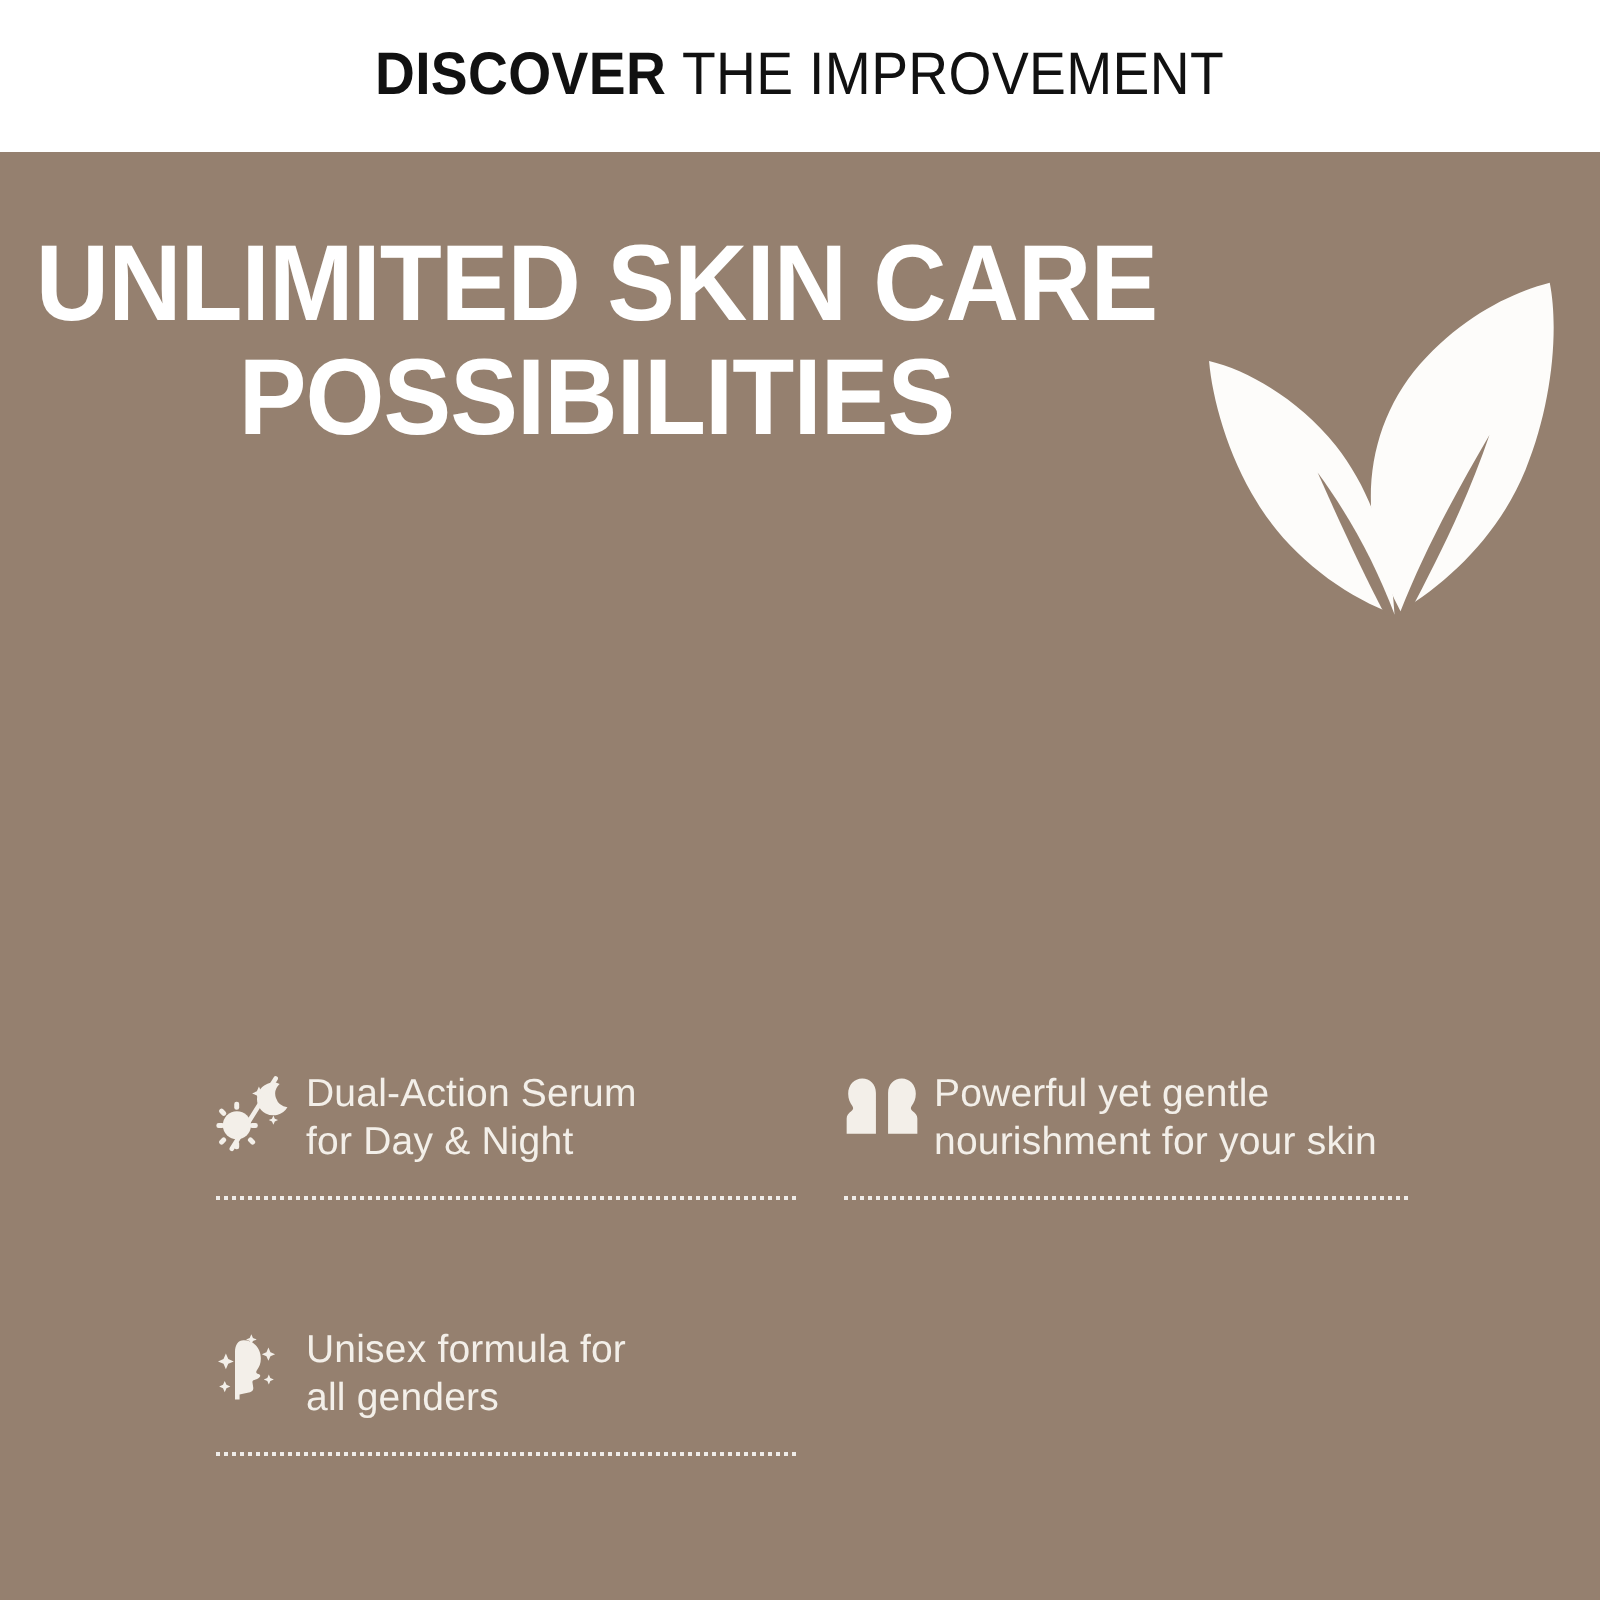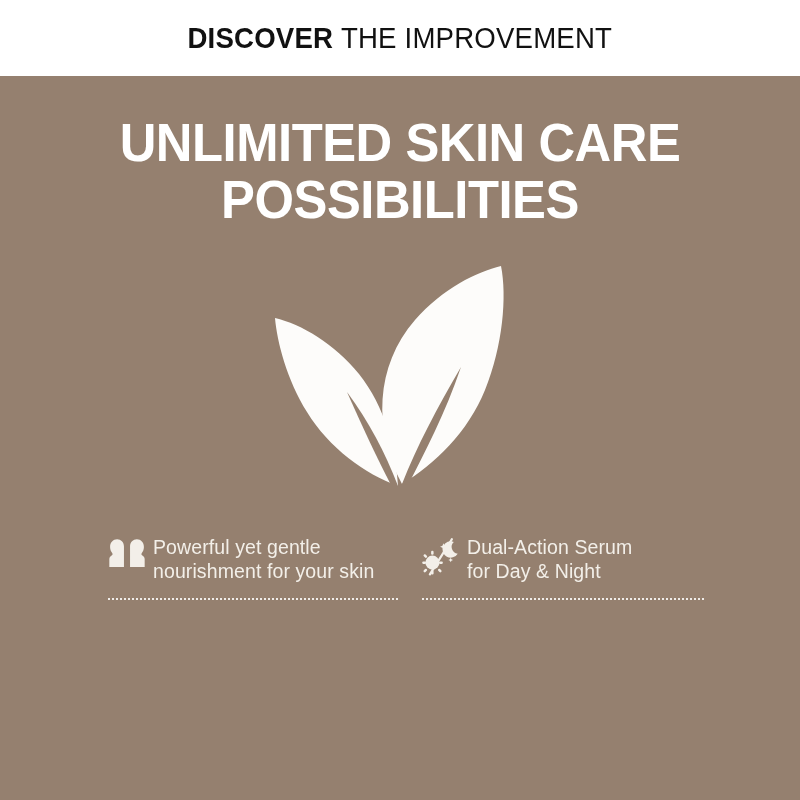--- a/index.html
+++ b/index.html
@@ -50,22 +50,21 @@
 
   .header-light {
     font-weight: 300;
   }
 
   
   .body-area {
     flex: 1 1 auto;
     position: relative;
     display: flex;
-    flex-direction: column;
-    align-items: center;
+    flex-direction: row;
   }
 
   
   .headline {
     margin-top: 38px;
     width: 660px;
     text-align: center;
     color: #ffffff;
     font-weight: 800;
     font-size: 54px;
@@ -161,37 +160,20 @@
       </svg>
     </div>
 
     <div class="features">
 
       <div class="feature-cell">
         <span class="feature-icon">
           <svg viewBox="0 0 40 40" xmlns="http://www.w3.org/2000/svg" aria-hidden="true">
             <g fill="#f3efe9">
 
-              <path d="M16.8 10 C16.8 5.5 13.6 2.4 9.6 2.4 C5.4 2.4 2.2 5.8 2.2 10.4 C2.2 13.2 3.2 15.2 4.4 16.8 C5.1 17.8 4.9 18.8 3.8 19.6 C2.4 20.6 1.4 21.8 1.4 23.4 L1.4 31.5 L16.8 31.5 Z"></path>
-
-              <path d="M23.2 10 C23.2 5.5 26.4 2.4 30.4 2.4 C34.6 2.4 37.8 5.8 37.8 10.4 C37.8 13.2 36.8 15.2 35.6 16.8 C34.9 17.8 35.1 18.8 36.2 19.6 C37.6 20.6 38.6 21.8 38.6 23.4 L38.6 31.5 L23.2 31.5 Z"></path>
-            </g>
-          </svg>
-        </span>
-        <span class="feature-text">
-          <span>Powerful yet gentle</span><br>
-          <span>nourishment for your skin</span>
-        </span>
-      </div>
-
-      <div class="feature-cell">
-        <span class="feature-icon">
-          <svg viewBox="0 0 40 40" xmlns="http://www.w3.org/2000/svg" aria-hidden="true">
-            <g fill="#f3efe9">
-
               <circle cx="11" cy="27" r="7.4"></circle>
               <rect x="9.6" y="14.6" width="2.6" height="4.2" rx="1.2"></rect>
               <rect x="9.6" y="35.4" width="2.6" height="4.2" rx="1.2"></rect>
               <rect x="0.2" y="25.8" width="4.2" height="2.6" rx="1.2"></rect>
               <rect x="17.8" y="25.8" width="4.2" height="2.6" rx="1.2"></rect>
               <rect x="2.2" y="18" width="2.6" height="4.2" rx="1.2" transform="rotate(-45 3.5 20.1)"></rect>
               <rect x="17.4" y="33.2" width="2.6" height="4.2" rx="1.2" transform="rotate(-45 18.7 35.3)"></rect>
               <rect x="2.2" y="33.2" width="2.6" height="4.2" rx="1.2" transform="rotate(45 3.5 35.3)"></rect>
 
               <path d="M33.5 5.2 a8.6 8.6 0 1 0 4.1 12.3 a7.1 7.1 0 0 1 -4.1 -12.3 Z"></path>
@@ -202,17 +184,54 @@
               <rect x="19.2" y="-2" width="2.4" height="46" rx="1.2" transform="rotate(32 20.4 20)"></rect>
             </g>
           </svg>
         </span>
         <span class="feature-text">
           <span>Dual-Action Serum</span><br>
           <span>for Day &amp; Night</span>
         </span>
       </div>
 
+      <div class="feature-cell">
+        <span class="feature-icon">
+          <svg viewBox="0 0 40 40" xmlns="http://www.w3.org/2000/svg" aria-hidden="true">
+            <g fill="#f3efe9">
+
+              <path d="M16.8 10 C16.8 5.5 13.6 2.4 9.6 2.4 C5.4 2.4 2.2 5.8 2.2 10.4 C2.2 13.2 3.2 15.2 4.4 16.8 C5.1 17.8 4.9 18.8 3.8 19.6 C2.4 20.6 1.4 21.8 1.4 23.4 L1.4 31.5 L16.8 31.5 Z"></path>
+
+              <path d="M23.2 10 C23.2 5.5 26.4 2.4 30.4 2.4 C34.6 2.4 37.8 5.8 37.8 10.4 C37.8 13.2 36.8 15.2 35.6 16.8 C34.9 17.8 35.1 18.8 36.2 19.6 C37.6 20.6 38.6 21.8 38.6 23.4 L38.6 31.5 L23.2 31.5 Z"></path>
+            </g>
+          </svg>
+        </span>
+        <span class="feature-text">
+          <span>Powerful yet gentle</span><br>
+          <span>nourishment for your skin</span>
+        </span>
+      </div>
+
+      <div class="feature-cell row-two">
+        <span class="feature-icon">
+          <svg viewBox="0 0 40 40" xmlns="http://www.w3.org/2000/svg" aria-hidden="true">
+            <g fill="#f3efe9">
+
+              <path d="M14.6 5.4 C19.8 5.4 23.6 9.6 23.6 15 C23.6 17.6 22.8 19.4 21.6 21 C20.8 22.1 21.2 22.9 22.3 23.2 C23.3 23.5 23.6 24.2 22.9 24.9 C22.2 25.6 21.2 26.1 20.1 26.3 C19.4 26.4 19.1 26.9 19.2 27.6 L19.6 30.2 C19.8 31.5 19.2 32.4 17.9 32.7 L12.4 33.9 L12.4 36.6 L10 36.6 L10 11.6 C10 7.8 11.6 5.4 14.6 5.4 Z"></path>
+
+              <path d="M5.2 12.4 l1.25 2.9 l2.9 1.25 l-2.9 1.25 l-1.25 2.9 l-1.25 -2.9 l-2.9 -1.25 l2.9 -1.25 Z"></path>
+              <path d="M27.6 9.2 l1.05 2.45 l2.45 1.05 l-2.45 1.05 l-1.05 2.45 l-1.05 -2.45 l-2.45 -1.05 l2.45 -1.05 Z"></path>
+              <path d="M18.6 2.2 l0.85 1.95 l1.95 0.85 l-1.95 0.85 l-0.85 1.95 l-0.85 -1.95 l-1.95 -0.85 l1.95 -0.85 Z"></path>
+              <path d="M4.6 26.8 l0.9 2.05 l2.05 0.9 l-2.05 0.9 l-0.9 2.05 l-0.9 -2.05 l-2.05 -0.9 l2.05 -0.9 Z"></path>
+              <path d="M27.8 23.4 l0.8 1.85 l1.85 0.8 l-1.85 0.8 l-0.8 1.85 l-0.8 -1.85 l-1.85 -0.8 l1.85 -0.8 Z"></path>
+            </g>
+          </svg>
+        </span>
+        <span class="feature-text">
+          <span>Unisex formula for</span><br>
+          <span>all genders</span>
+        </span>
+      </div>
 
 
     </div>
   </div>
 </div>
 
 </body></html>

